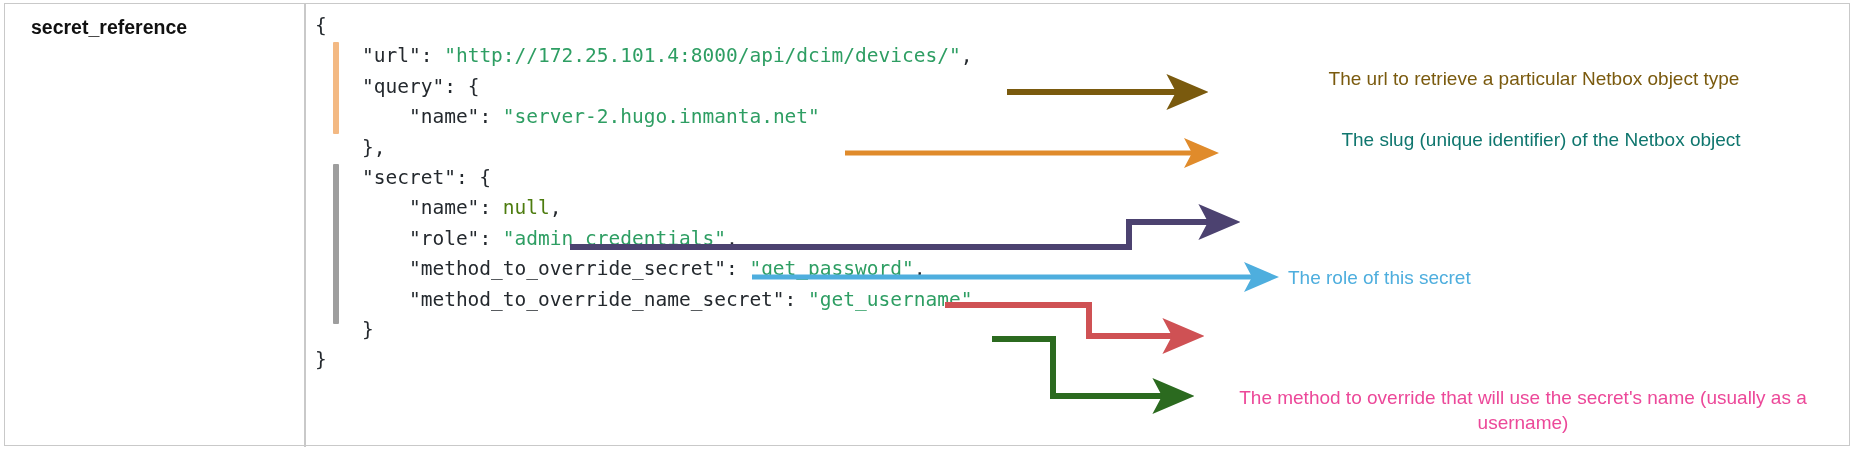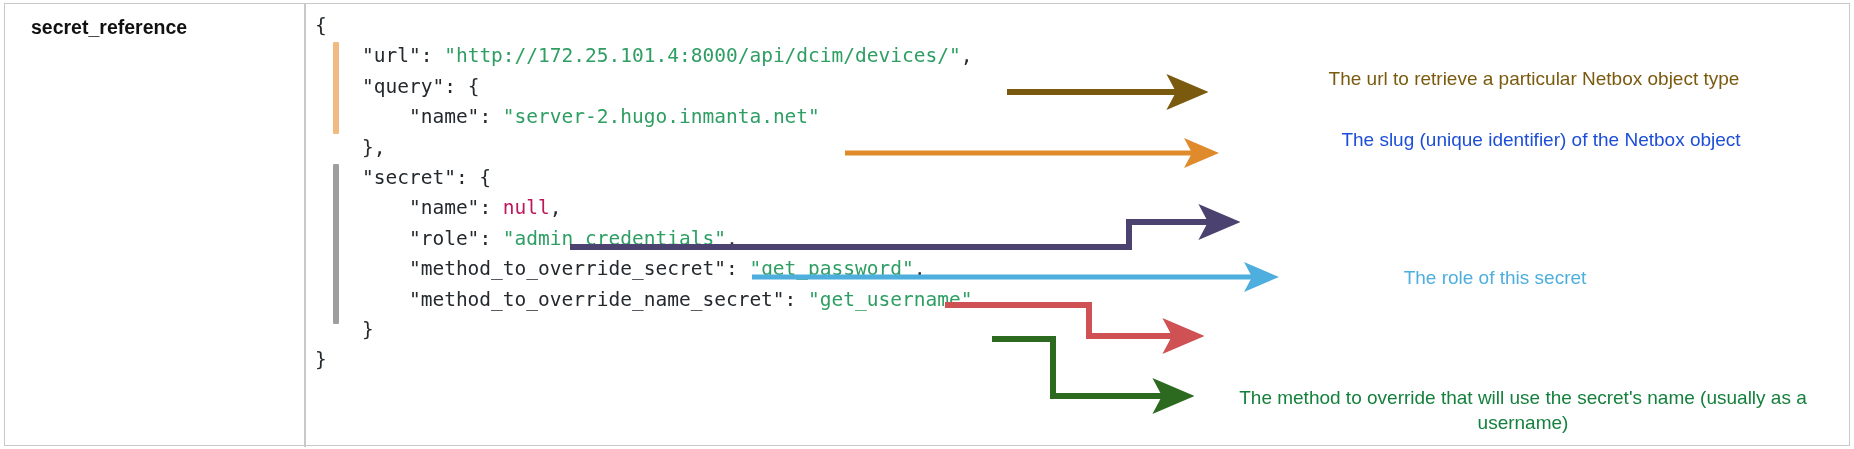--- a/index.html
+++ b/index.html
@@ -56,21 +56,21 @@
     font-family: "DejaVu Sans Mono", "Liberation Mono", monospace;
     font-size: 19.5px;
     line-height: 30.4px;
     color: #24292e;
     white-space: pre;
   }
   .code-line { height: 30.4px; white-space: pre; }
   .tok-punc { color: #24292e; }
   .tok-key  { color: #24292e; }
   .tok-str  { color: #2e9e63; }
-  .tok-null { color: #be185d; }
+  .tok-null { color: #4d7c0f; }
 
   
   .guide {
     position: absolute;
     width: 6px;
     border-radius: 1px;
   }
   .guide-orange { background: #f3b983; }
   .guide-gray   { background: #9e9e9e; }
 
@@ -150,21 +150,21 @@
 
       <path d="M752,237 L1272,237" stroke="#4eaede" stroke-width="5" fill="none" marker-end="url(#ah-blue)"></path>
 
       <path d="M945,265 L1089,265 L1089,296 L1196,296" stroke="#cf5154" stroke-width="6" fill="none" marker-end="url(#ah-red)"></path>
 
       <path d="M992,299 L1053,299 L1053,356 L1186,356" stroke="#2b6a1f" stroke-width="6" fill="none" marker-end="url(#ah-green)"></path>
     </svg>
 
     <div class="anno-text" style="left:1222px; top:26px; width:624px; color:#7a5a0e;">The url to retrieve a particular Netbox object type</div>
 
-    <div class="anno-text" style="left:1236px; top:87px; width:610px; color:#1d4ed8;">The slug (unique identifier) of the Netbox object</div>
+    <div class="anno-text" style="left:1236px; top:87px; width:610px; color:#0f766e;">The slug (unique identifier) of the Netbox object</div>
 
 
-    <div class="anno-text" style="left:1260px; top:225px; width:470px; text-align:center; color:#4eaede;">The role of this secret</div>
+    <div class="anno-text" style="left:1288px; top:225px; width:470px; text-align:left; color:#4eaede;">The role of this secret</div>
 
 
-    <div class="anno-text" style="left:1200px; top:345px; width:646px; color:#15803d;">The method to override that will use the secret's name (usually as a username)</div>
+    <div class="anno-text" style="left:1200px; top:345px; width:646px; color:#ec4899;">The method to override that will use the secret's name (usually as a username)</div>
   </div>
 </div>
 
 </body></html>

